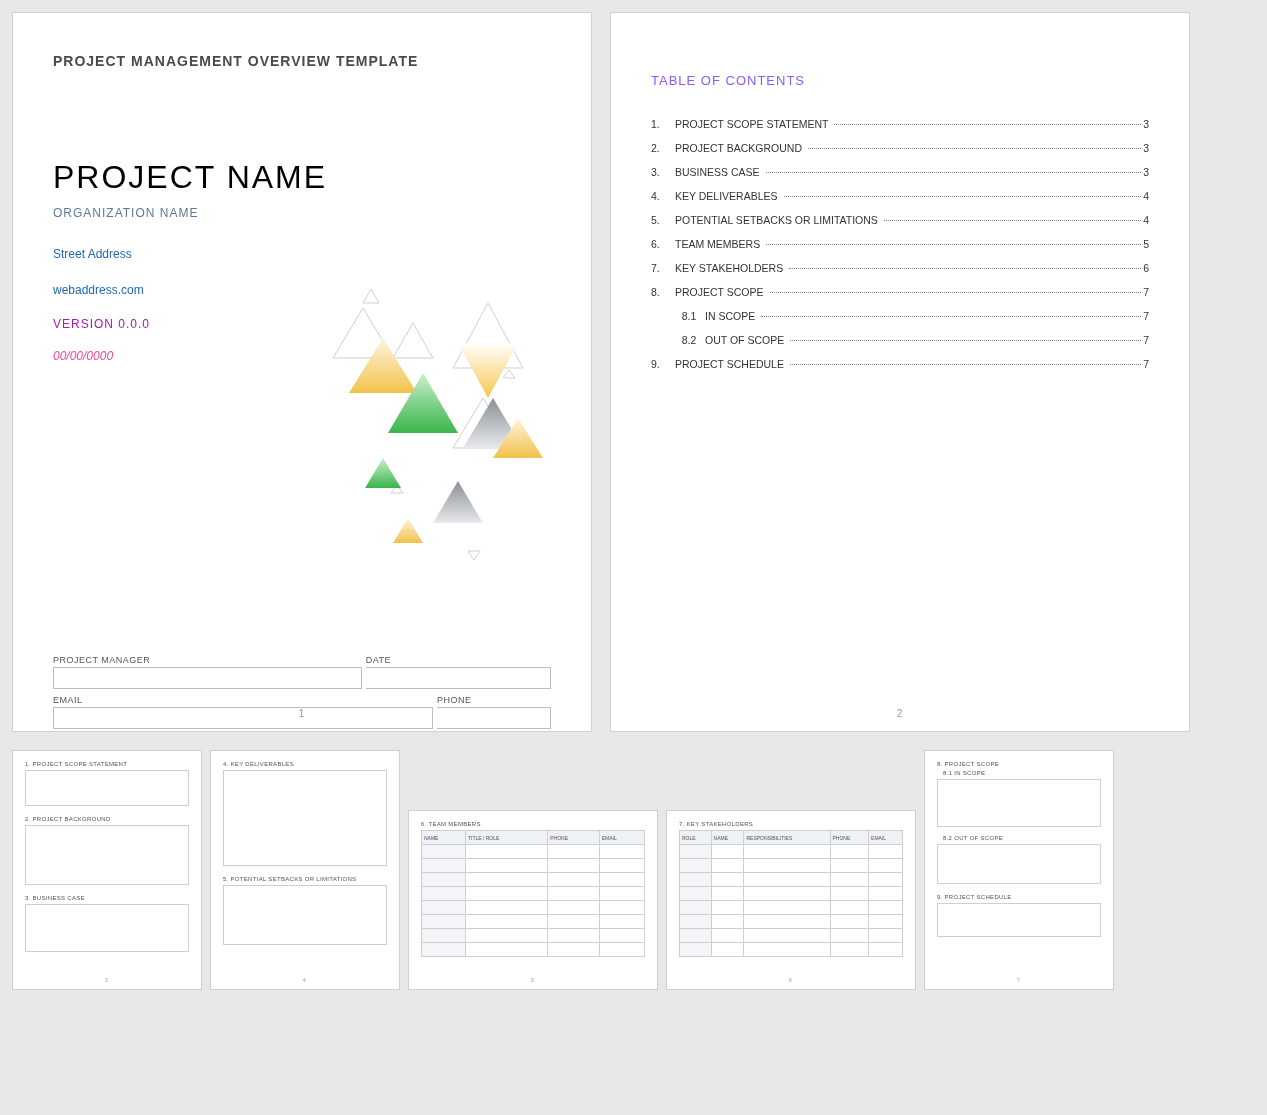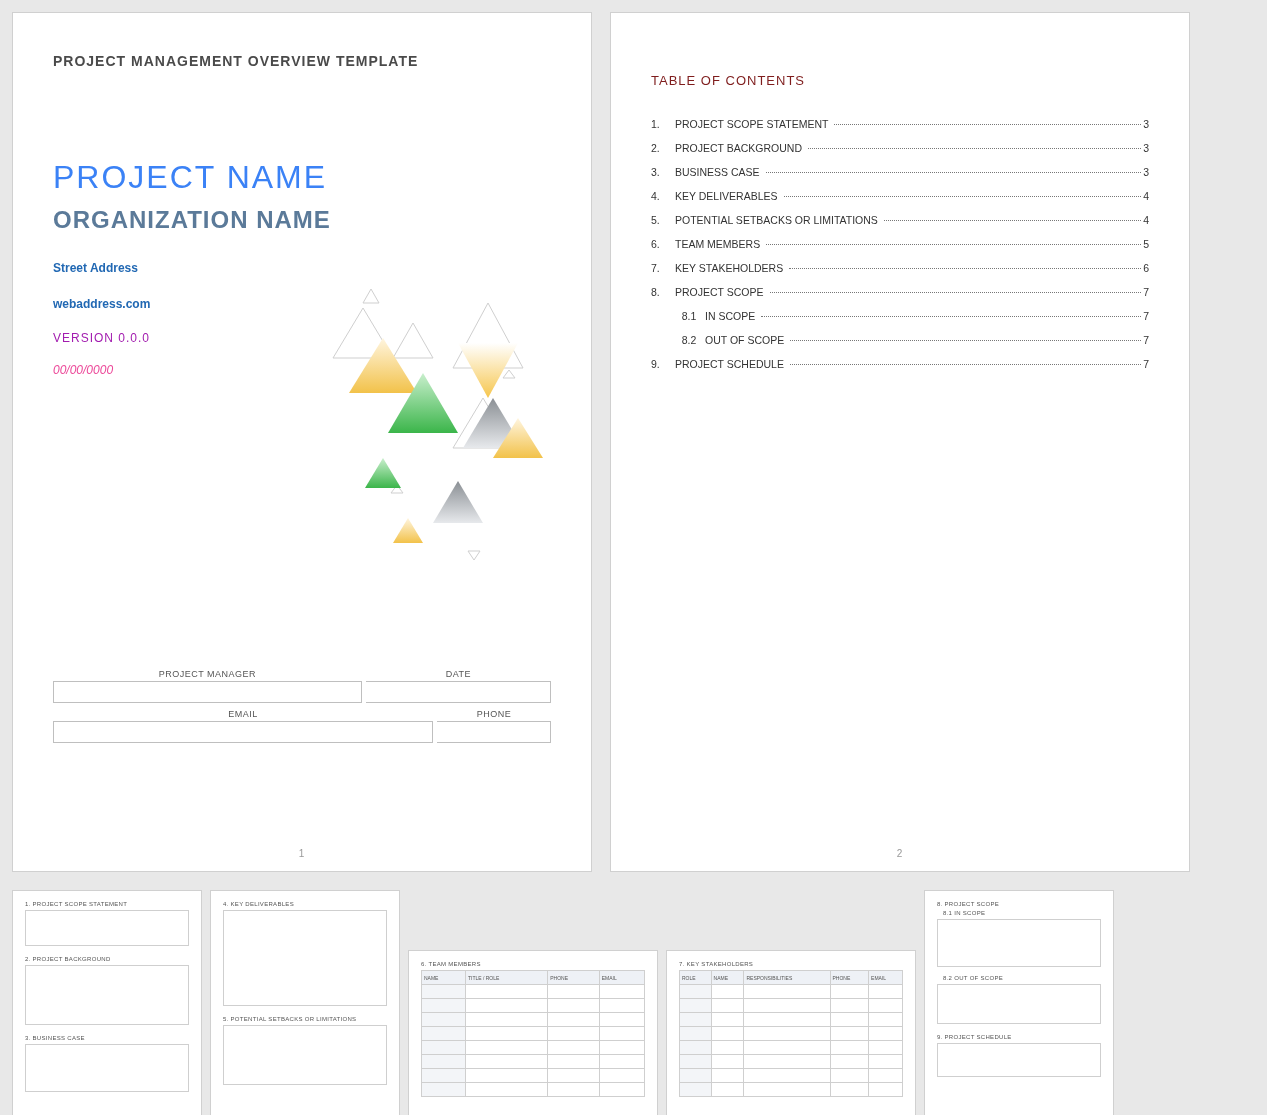--- a/index.html
+++ b/index.html
@@ -8,21 +8,21 @@
     font-family: "Century Gothic", "Segoe UI", Arial, sans-serif;
     padding: 12px;
     width: 1267px;
   }
   .row { display: flex; gap: 18px; }
   .page {
     background: #fff;
     border: 1px solid #d0d0d0;
     position: relative;
   }
-  .big { width: 580px; height: 860px; padding: 40px 40px 20px 40px; }
+  .big { width: 580px; height: 720px; padding: 40px 40px 20px 40px; }
   .pagenum {
     position: absolute;
     bottom: 12px;
     left: 0; right: 0;
     text-align: center;
     font-size: 10px;
     color: #999;
     letter-spacing: 1px;
   }
 
@@ -31,59 +31,59 @@
     font-size: 14px;
     font-weight: 700;
     letter-spacing: 1px;
     color: #4a4a4a;
     margin-bottom: 90px;
   }
   .project-name {
     font-size: 32px;
     font-weight: 300;
     letter-spacing: 2px;
-    color: #3b82f6;
+    color: #000000;
     margin-bottom: 10px;
   }
   .org-name {
-    font-size: 24px;
-    font-weight: 700;
+    font-size: 12px;
+    font-weight: 400;
     letter-spacing: 1px;
     color: #5b7a99;
     margin-bottom: 25px;
   }
   .addr { font-size: 12px; color: #2168b3; line-height: 1.5; }
-  .addr-block { margin-bottom: 18px; font-weight: bold; }
+  .addr-block { margin-bottom: 18px; }
   .ver     { font-size: 12px; color: #a21caf; letter-spacing: 1px; margin-bottom: 18px; }
   .date    { font-size: 12px; color: #ec4899; font-style: italic; }
 
   .graphic {
     position: absolute;
     left: 280px; top: 250px;
     width: 280px; height: 300px;
     pointer-events: none;
   }
 
   .form-table { margin-top: 290px; width: 100%; }
-  .form-row { display: flex; gap: 4px; text-align: center; }
+  .form-row { display: flex; gap: 4px; }
   .fcell { flex: 1; border: none; }
   .fcell.small { flex: 0.6; }
   .flabel { font-size: 9px; color: #555; letter-spacing: 0.5px; padding: 2px 0; }
   .fbox {
     border: 1px solid #bfbfbf;
     height: 22px;
     margin-bottom: 4px;
   }
   .form-row .fcell + .fcell .fbox { border-left: none; }
 
   
   .toc-title {
     font-size: 13px;
     letter-spacing: 1px;
-    color: #7f1d1d;
+    color: #8b5cf6;
     margin-top: 20px;
     margin-bottom: 30px;
   }
   .toc-list { font-size: 10.5px; color: #333; }
   .toc-item {
     display: flex;
     align-items: baseline;
     margin-bottom: 12px;
   }
   .toc-item.sub { padding-left: 22px; }

